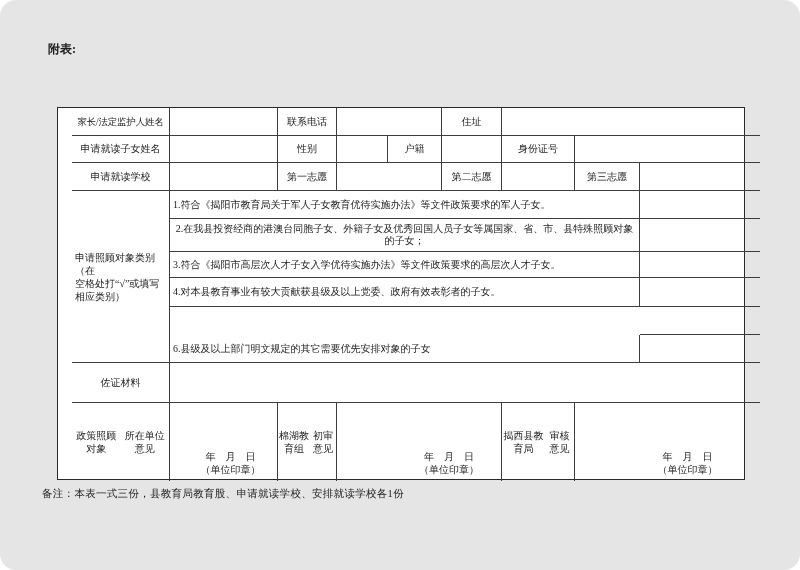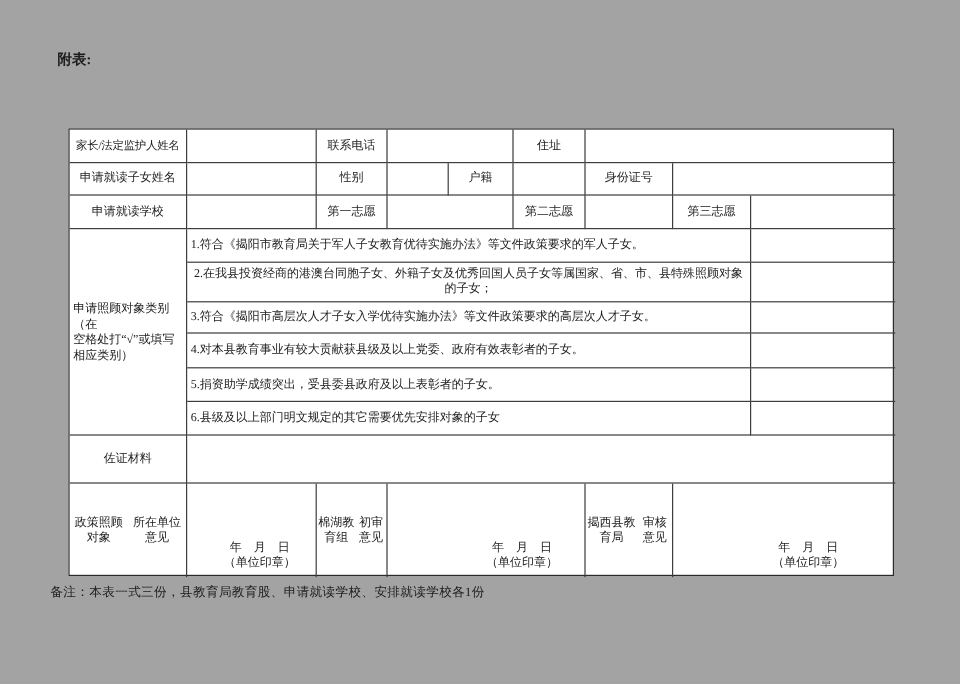--- a/index.html
+++ b/index.html
@@ -1,26 +1,26 @@
 <!DOCTYPE html>
 <html><head>
 <meta charset="utf-8">
 <style>
   * { margin:0; padding:0; box-sizing:border-box; }
   html,body { width:800px; height:570px; }
   body { background:#ffffff; font-family:"Liberation Serif","DejaVu Serif",serif; color:#1c1c1c; position:relative; }
-  .page { position:absolute; inset:0; background:#a3a3a3; }
+  .page { position:absolute; inset:0; background:#e5e5e5;border-radius:16px; }
   .annex { position:absolute; left:48px; top:41px; font-size:12px; font-weight:bold; }
   .title { position:absolute; left:0; top:66px; width:100%; text-align:center; font-size:16.5px; font-weight:bold; white-space:nowrap; }
   .formtable {
     position:absolute; left:57px; top:107px; width:688px; height:373px;
     display:grid;
     grid-template-columns:98px 108px 59px 51px 54px 60px 73px 65px 120px;
     grid-template-rows:28px 27px 28px 28px 33px 26px 29px 28px 28px 40px 78px;
-    border:1.5px solid #2a2a2a; background:#fff;
+    border:1.5px solid #2a2a2a; background:#fff;padding-left:14px;
   }
   .cell { border-right:1px solid #3d3d3d; border-bottom:1px solid #3d3d3d;
           display:flex; align-items:center; justify-content:center;
           font-size:10px; line-height:12px; text-align:center; overflow:hidden; }
   .cell.cr { border-right:none; }
   .cell.cb { border-bottom:none; }
   .cell.left { justify-content:flex-start; text-align:center; padding:1px 3px; }
   .tight { font-size:9.5px; letter-spacing:-0.2px; }
   .catlabel { flex-direction:column; align-items:flex-start; justify-content:center;
               text-align:left; padding:2px 3px; line-height:13px; }
@@ -74,21 +74,20 @@
 
     <div class="cell left" style="grid-area:5/2/6/9">2.在我县投资经商的港澳台同胞子女、外籍子女及优秀回国人员子女等属国家、省、市、县特殊照顾对象的子女；</div>
     <div class="cell cr" style="grid-area:5/9/6/10"></div>
 
     <div class="cell left" style="grid-area:6/2/7/9">3.符合《揭阳市高层次人才子女入学优待实施办法》等文件政策要求的高层次人才子女。</div>
     <div class="cell cr" style="grid-area:6/9/7/10"></div>
 
     <div class="cell left" style="grid-area:7/2/8/9">4.对本县教育事业有较大贡献获县级及以上党委、政府有效表彰者的子女。</div>
     <div class="cell cr" style="grid-area:7/9/8/10"></div>
 
-    <div class="cell left" style="grid-area:8/2/9/9">5.捐资助学成绩突出，受县委县政府及以上表彰者的子女。</div>
     <div class="cell cr" style="grid-area:8/9/9/10"></div>
 
     <div class="cell left" style="grid-area:9/2/10/9">6.县级及以上部门明文规定的其它需要优先安排对象的子女</div>
     <div class="cell cr" style="grid-area:9/9/10/10"></div>
 
     <div class="cell" style="grid-area:10/1/11/2">佐证材料</div>
     <div class="cell cr" style="grid-area:10/2/11/10"></div>
 
     <div class="cell twoline cb" style="grid-area:11/1/12/2">
       <span>政策照顾对象</span>

